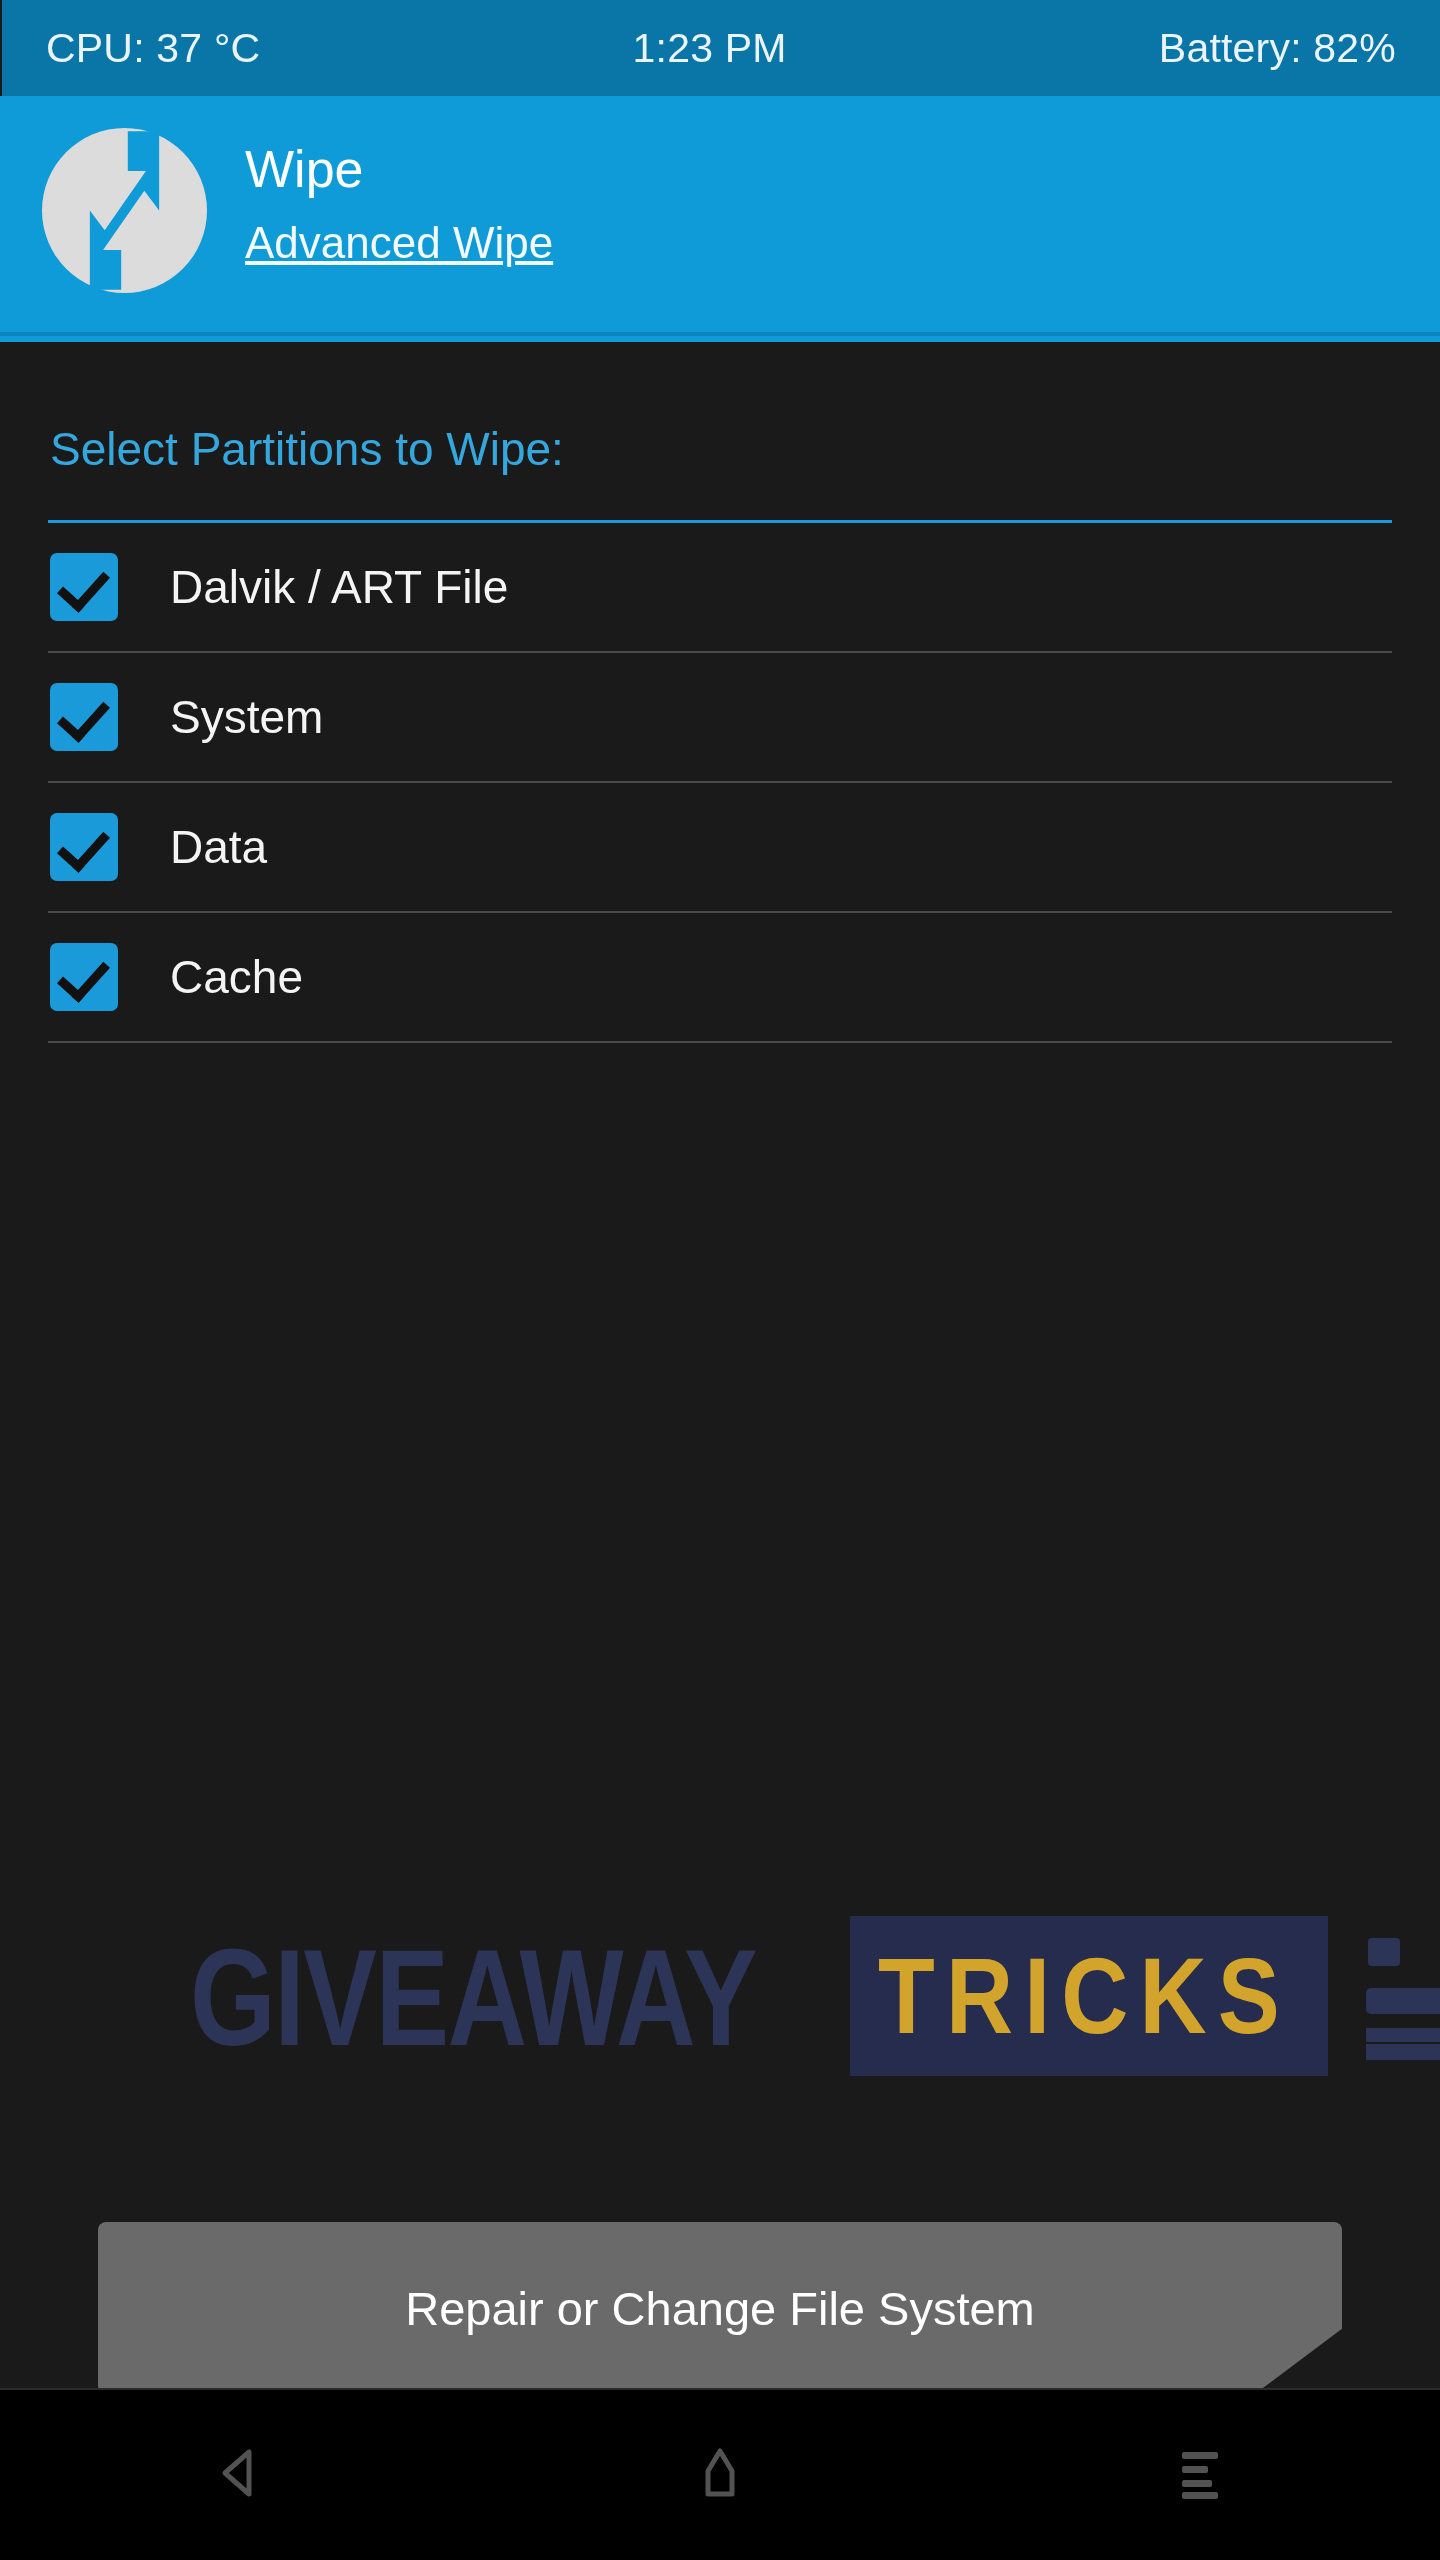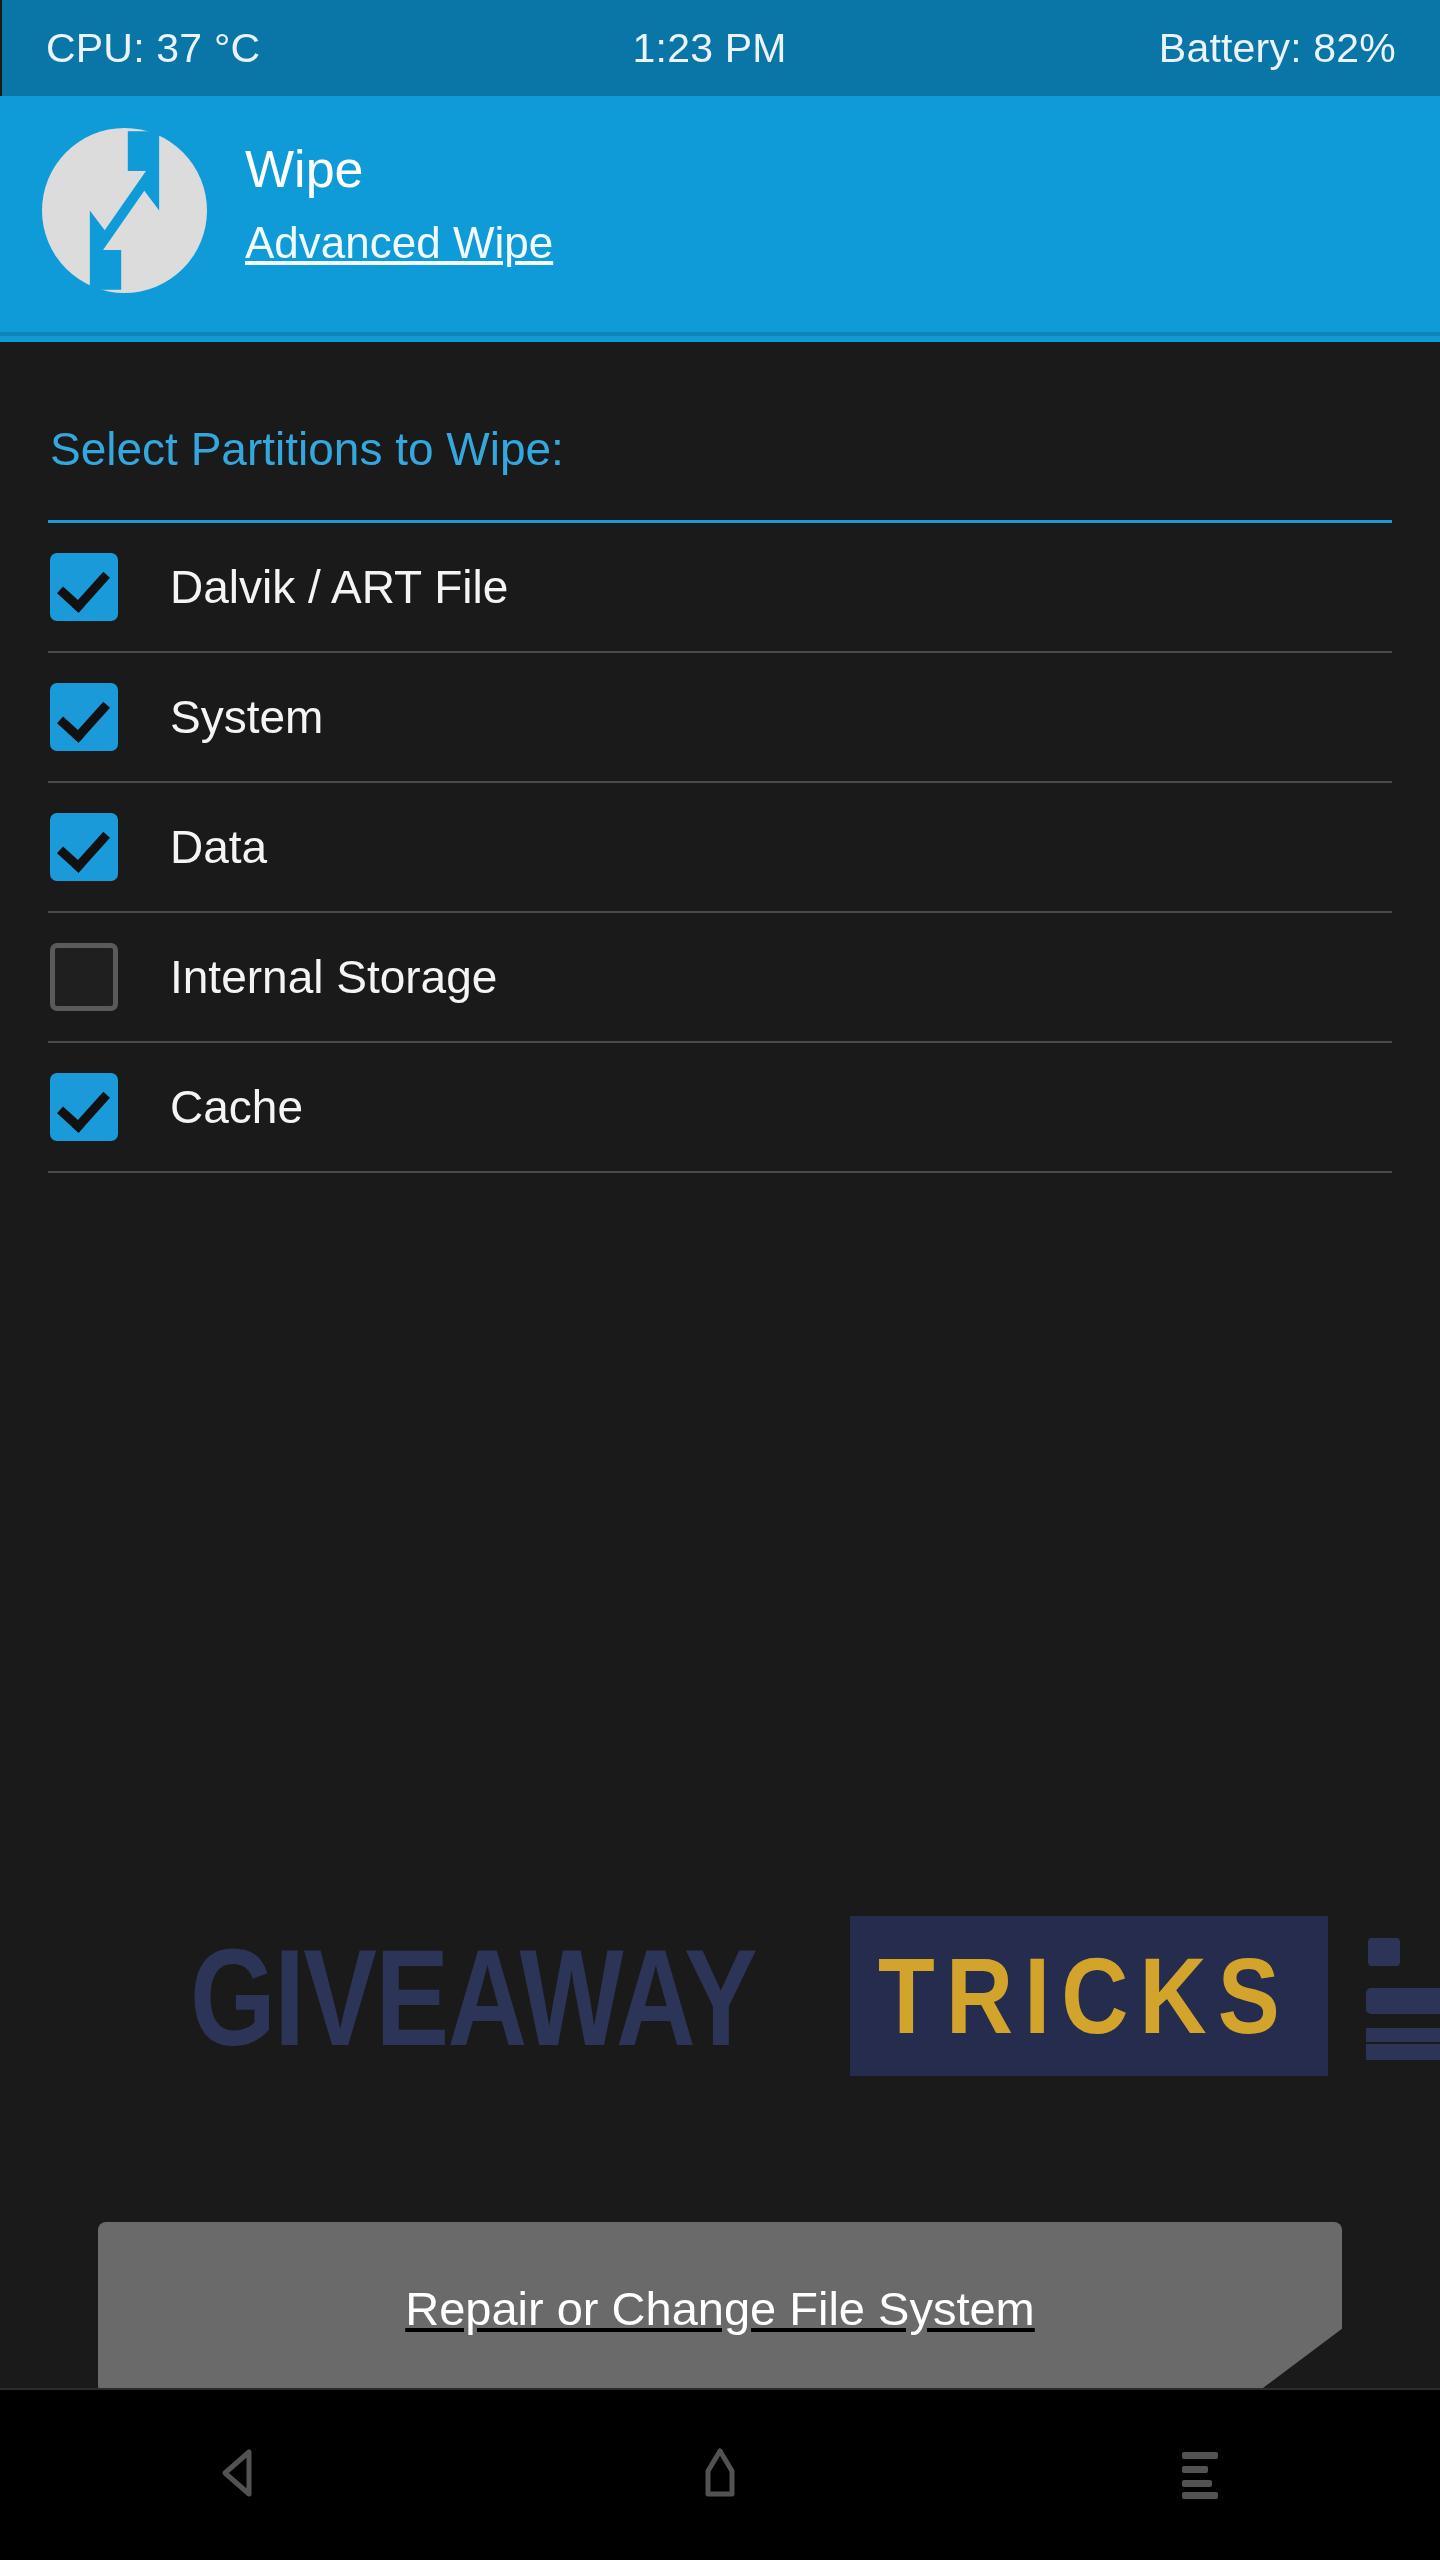--- a/index.html
+++ b/index.html
@@ -191,21 +191,20 @@
     position: absolute;
     left: 98px; top: 1880px;
     width: 1244px; height: 172px;
     background: #6a6a6a;
     border-radius: 8px;
     display: flex;
     align-items: center;
     justify-content: center;
     clip-path: polygon(0 0, 100% 0, 100% 62%, 93% 100%, 0 100%);
     box-sizing: border-box;
-    text-decoration: underline;
   }
   #repair-button-label {
     color: #ffffff;
     font-size: 47px;
     white-space: nowrap;
   }
 
   #swipe-bar {
     position: absolute;
     left: 98px; top: 2155px;
@@ -323,24 +322,20 @@
         </div>
         <div class="partition-row">
           <div class="checkbox checked"></div>
           <div class="partition-label">System</div>
         </div>
         <div class="partition-row">
           <div class="checkbox checked"></div>
           <div class="partition-label">Data</div>
         </div>
         <div class="partition-row">
-          <div class="checkbox unchecked"></div>
-          <div class="partition-label">Internal Storage</div>
-        </div>
-        <div class="partition-row">
           <div class="checkbox checked"></div>
           <div class="partition-label">Cache</div>
         </div>
       </div>
 
     <div id="watermark">
       <div id="wm-tricks-box"></div>
       <div id="wm-giveaway">GIVEAWAY</div>
       <div id="wm-tricks">TRICKS</div>
       <div id="wm-mark">

